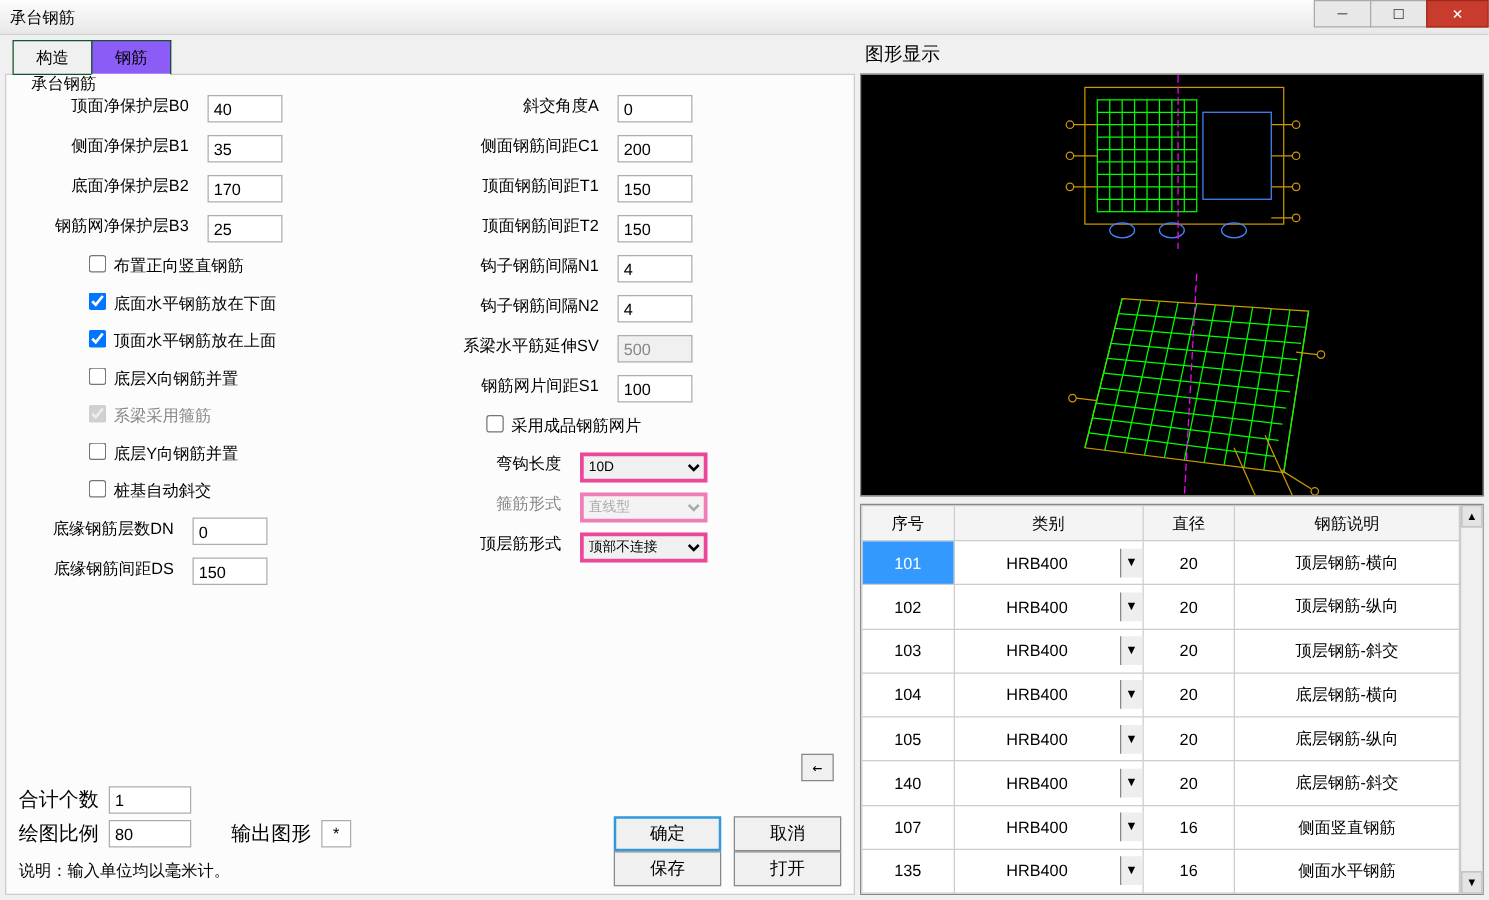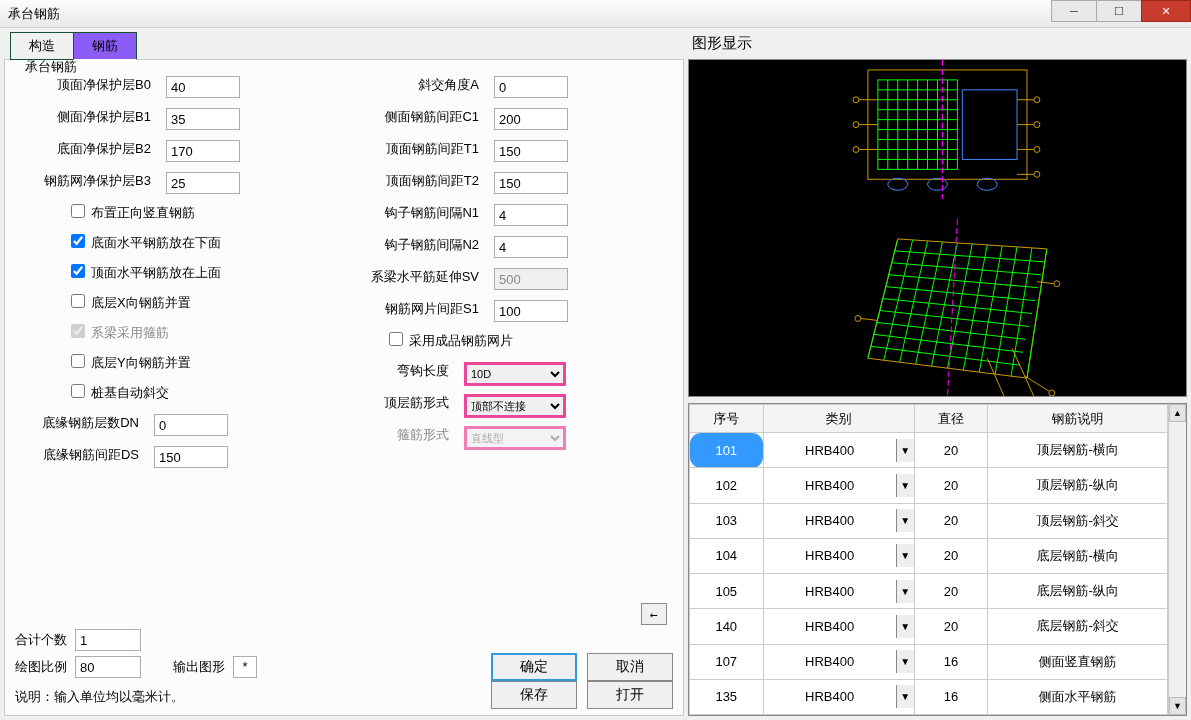--- a/index.html
+++ b/index.html
@@ -16,44 +16,44 @@
 .tab { padding: 4px 18px; border: 1px solid #14532d; background: #f0f0f0; margin-right: -1px; font-size: 13px; }
 .tab.active { background: #8b5cf6; border-bottom: 1px solid #fcfcfc; }
 .panel { flex: 1; border: 1px solid #ccc; background: #fcfcfc; margin-top: -1px; padding: 6px 10px; display: flex; flex-direction: column; }
 .fieldset { position: relative; padding: 10px 6px 6px; flex: 0 0 auto; }
 .legend { position: absolute; top: -8px; left: 6px; background: #fcfcfc; padding: 0 4px; font-size: 13px; }
 .cols { display: flex; gap: 10px; }
 .col { flex: 1; display: flex; flex-direction: column; gap: 6px; }
 .row { display: flex; gap: 15px; min-height: 26px; }
 .row .lbl { width: 130px; text-align: right; font-size: 13px; }
 .row .lbl.narrow { width: 118px; }
-.row input[type=text] { width: 74px; height: 22px; border: 1px solid #abadb3; padding: 0 4px; font-size: 13px; }
+.row input[type=text] { width: 60px; height: 22px; border: 1px solid #abadb3; padding: 0 4px; font-size: 13px; }
 .row input[type=text]:disabled { background: #f0f0f0; color: #888; }
 .row select { width: 102px; height: 24px; border: 3px solid #ec4899; font-size: 11px; background: #f0f0f0; }
 .row select:disabled { color: #888; }
 .chk { display: flex; gap: 6px; padding-left: 50px; font-size: 13px; min-height: 24px; }
 .chk input { width: 14px; height: 14px; }
 .chk.disabled { color: #888; }
 .bottomrow { display: flex; align-items: center; gap: 8px; min-height: 26px; }
-.bottomrow .lbl { font-size: 13px; }
+.bottomrow .lbl { font-size: 16px; }
 .bottomrow input[type=text] { width: 66px; height: 22px; border: 1px solid #abadb3; padding: 0 4px; font-size: 13px; }
 .outbox { width: 24px; height: 22px; border: 1px solid #abadb3; text-align: center; line-height: 20px; background: #fff; }
 .btnarea { display: flex; gap: 10px; margin-left: auto; }
 .btn { width: 86px; height: 28px; border: 1px solid #888; background: #f0f0f0; font-size: 14px; }
 .btn.primary { border: 2px solid #3399dd; }
 .arrowbtn { width: 26px; height: 22px; border: 1px solid #888; background: #f0f0f0; display: flex; align-items: center; justify-content: center; font-family: monospace; }
 .spacer { flex: 1; }
 .rightpane { flex: 1; display: flex; flex-direction: column; gap: 6px; }
 .viewlabel { font-size: 15px; padding: 2px 0 0 4px; }
 .viewer { flex: 0 0 338px; background: #000; border: 1px solid #888; position: relative; overflow: hidden; }
 .tablewrap { flex: 1; border: 1px solid #888; background: #fff; display: flex; overflow: hidden; }
 .table { border-collapse: collapse; font-size: 13px; flex: 1; }
 .table th, .table td { border: 1px solid #ccc; padding: 4px 6px; text-align: center; height: 28px; }
 .table th { background: #f4f4f4; font-weight: normal; }
-.table td.sel { background: #3399ff; color: #fff; border-radius: 11px; }
+.table td.sel { background: #3399ff; color: #fff; }
 .table td.combo { padding: 0; }
 .combo-inner { display: flex; }
 .combo-inner span { flex: 1; padding: 4px 6px; }
 .combo-inner .dd { width: 18px; border-left: 1px solid #888; background: #eee; display: flex; align-items: center; justify-content: center; font-size: 10px; }
 .scroll { width: 18px; background: #f0f0f0; border-left: 1px solid #ccc; display: flex; flex-direction: column; }
 .scroll .arr { height: 18px; background: #e4e4e4; border: 1px solid #bbb; display: flex; align-items: center; justify-content: center; font-size: 9px; }
 .scroll .thumb { flex: 1; }
 .note { font-size: 13px; padding-top: 4px; }
 </style>
 </head>
@@ -169,26 +169,26 @@
               </div>
             <label class="chk" style="padding-left:40px">
                 <input type="checkbox" style="">
                 <span>采用成品钢筋网片</span>
               </label>
             <div class="row">
                 <span class="lbl" style="width:100px">弯钩长度</span>
                 <select><option>10D</option></select>
               </div>
             <div class="row">
+                <span class="lbl" style="width:100px;color:#888">箍筋形式</span>
+                <select disabled=""><option>直线型</option></select>
+              </div>
+            <div class="row">
                 <span class="lbl" style="width:100px">顶层筋形式</span>
                 <select><option>顶部不连接</option></select>
-              </div>
-            <div class="row">
-                <span class="lbl" style="width:100px;color:#888">箍筋形式</span>
-                <select disabled=""><option>直线型</option></select>
               </div>
           </div>
         </div>
       </div>
       <div class="spacer"></div>
       <div class="bottomrow" style="justify-content:flex-end;padding-right:6px">
         <div class="arrowbtn">←</div>
       </div>
       <div class="bottomrow">
         <span class="lbl">合计个数</span>

